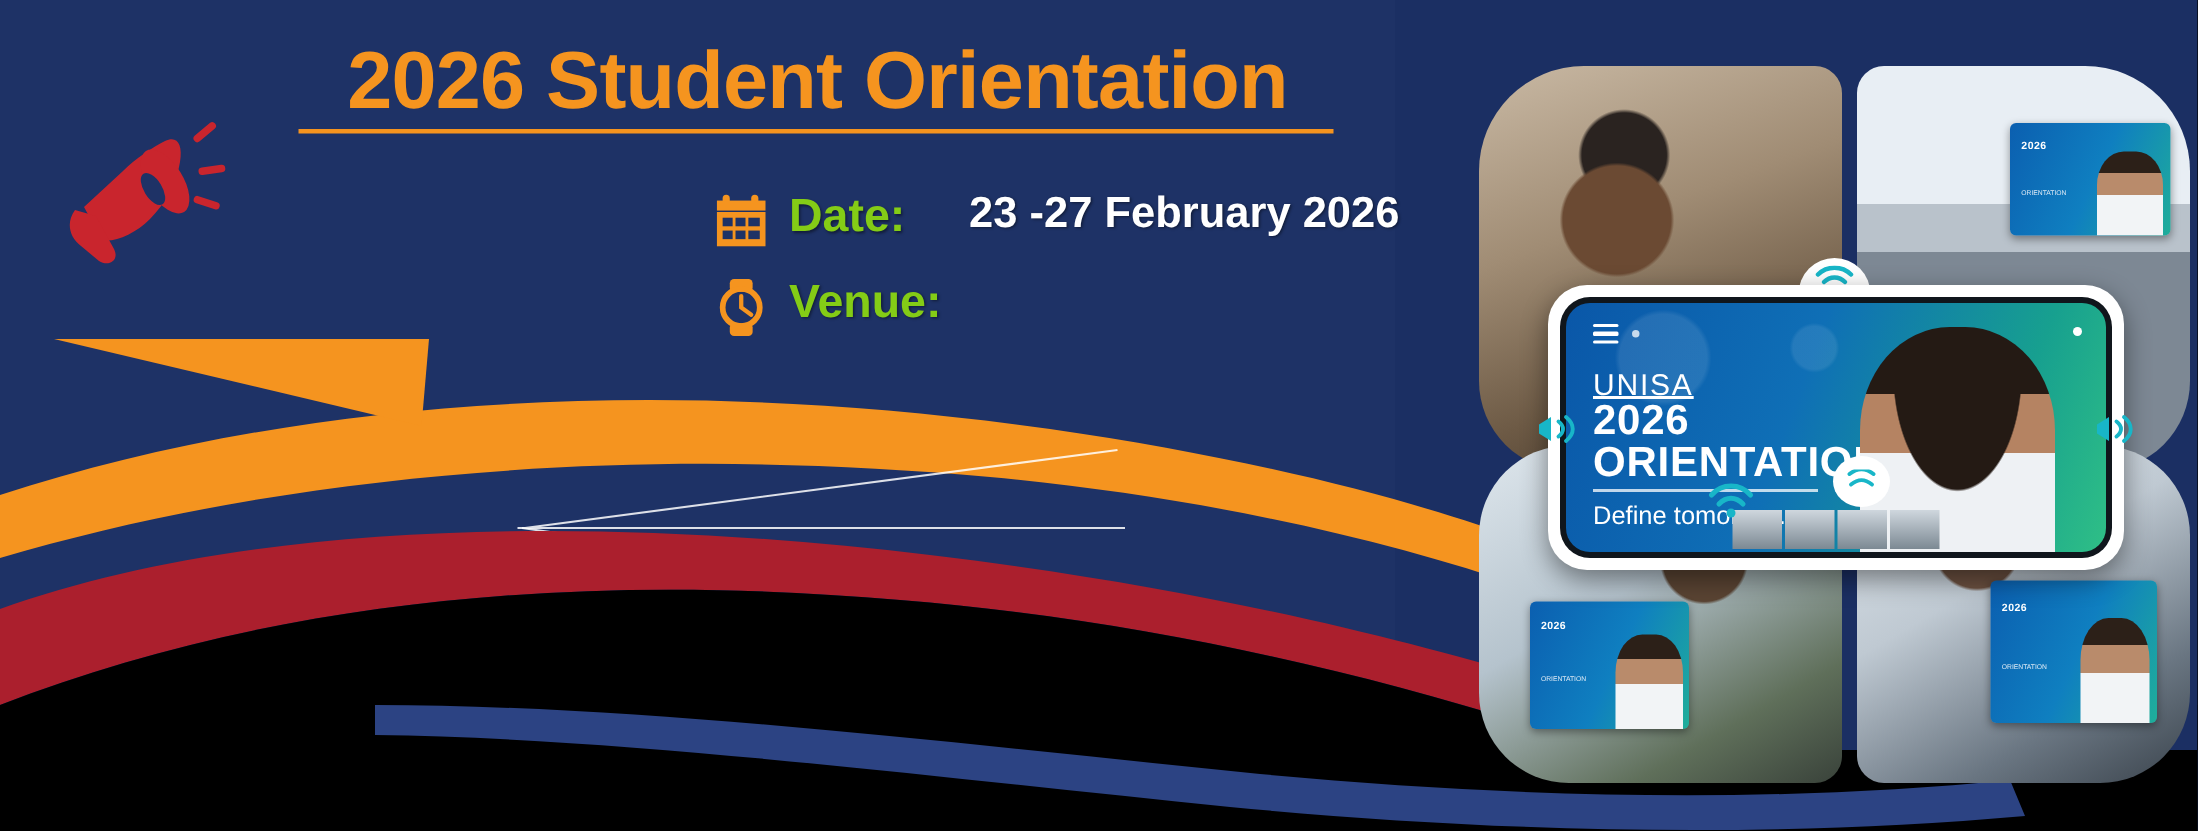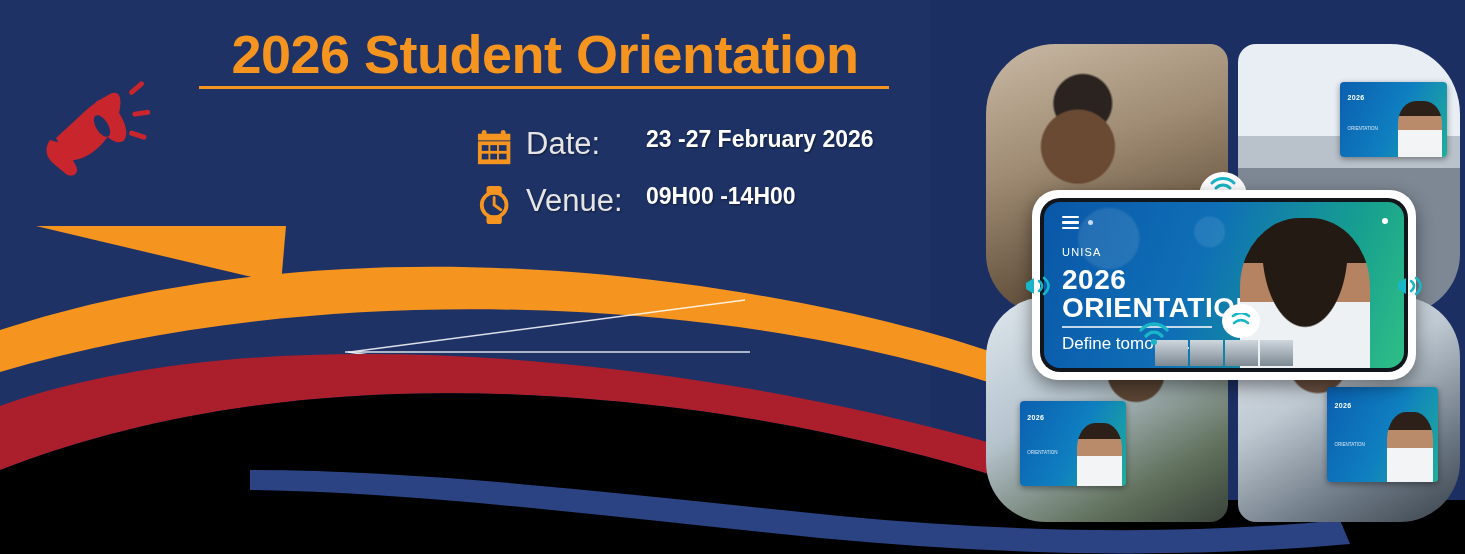--- a/index.html
+++ b/index.html
@@ -39,26 +39,26 @@
     padding-left:38px;white-space:nowrap;
   }
   .std-tail{position:absolute;left:14px;top:146px;width:260px;height:62px;}
   .megaphone{position:absolute;left:14px;top:-2px;width:120px;height:115px;}
 
   
   .details{position:absolute;left:474px;top:126px;width:520px;}
   .row{display:flex;align-items:flex-start;margin-bottom:15px;}
   .row-icon{width:46px;min-width:46px;height:42px;margin-right:6px;padding-top:2px;}
   .row-label{
-    color:#e5e5e5;font-size:31px;font-weight:normal;white-space:nowrap;
+    color:#84cc16;font-size:31px;font-weight:bold;white-space:nowrap;
     text-shadow:1px 1px 2px rgba(0,0,0,0.45);
     min-width:112px;
   }
   .row-value{
-    color:#ffffff;font-size:23px;font-weight:bold;
+    color:#ffffff;font-size:29px;font-weight:bold;
     text-shadow:1px 1px 2px rgba(0,0,0,0.45);
     padding-left:8px;max-width:350px;
   }
   .row-value.wrap{text-align:center;line-height:1.28;}
 
   
   .collage{position:absolute;left:986px;top:22px;width:474px;height:500px;}
   .panel{position:absolute;overflow:hidden;background:#0d2a4a;}
   .p-tl{left:0;top:22px;width:242px;height:270px;border-radius:70px 18px 18px 60px;}
   .p-tr{left:252px;top:22px;width:222px;height:270px;border-radius:18px 70px 60px 18px;}
@@ -103,21 +103,21 @@
     position:relative;width:100%;height:100%;border-radius:16px;overflow:hidden;
     background:
       radial-gradient(circle at 18% 22%, rgba(255,255,255,.10) 0 9%, rgba(0,0,0,0) 10%),
       radial-gradient(circle at 46% 18%, rgba(255,255,255,.09) 0 6%, rgba(0,0,0,0) 7%),
       linear-gradient(110deg,#0a57a8 0%,#0f6fb6 42%,#17a08f 78%,#2fbf86 100%);
   }
   .t-hamb{position:absolute;left:18px;top:14px;width:17px;height:12px;}
   .t-hamb i{display:block;height:2.4px;background:#fff;margin-bottom:3px;border-radius:1px;}
   .t-dot{position:absolute;left:44px;top:18px;width:5px;height:5px;border-radius:50%;background:rgba(255,255,255,.75);}
   .t-cam{position:absolute;right:16px;top:16px;width:6px;height:6px;border-radius:50%;background:#fff;}
-  .t-unisa{position:absolute;left:18px;top:44px;color:#fff;font-size:11px;letter-spacing:1.2px;}
+  .t-unisa{position:absolute;left:18px;top:44px;color:#fff;font-size:20px;letter-spacing:1.2px;text-decoration:underline;}
   .t-year{position:absolute;left:18px;top:62px;color:#fff;font-size:28px;font-weight:bold;letter-spacing:.5px;}
   .t-orient{position:absolute;left:18px;top:90px;color:#fff;font-size:28px;font-weight:bold;letter-spacing:.5px;}
   .t-rule{position:absolute;left:18px;top:124px;width:150px;height:1.5px;background:rgba(255,255,255,.75);}
   .t-tag{position:absolute;left:18px;top:132px;color:#fff;font-size:17px;}
   .t-person{position:absolute;right:34px;bottom:0;width:130px;height:150px;
     border-radius:46% 46% 0 0;
     background:
       radial-gradient(ellipse at 50% 20%, #241a14 0 46%, rgba(0,0,0,0) 47%),
       linear-gradient(180deg,#241a14 0 30%, #b58362 30% 56%, #eef1f4 56% 100%);}
   .t-thumbs{position:absolute;left:50%;transform:translateX(-50%);bottom:2px;display:flex;gap:2px;}
@@ -198,21 +198,20 @@
     </div>
 
     <div class="row">
       <svg class="row-icon" viewBox="0 0 46 42">
         <rect x="12" y="1" width="16" height="9" rx="3" fill="#f5941f"></rect>
         <rect x="12" y="32" width="16" height="9" rx="3" fill="#f5941f"></rect>
         <circle cx="20" cy="21" r="13" fill="none" stroke="#f5941f" stroke-width="4"></circle>
         <path d="M20 13 L 20 21 L 27 26" stroke="#f5941f" stroke-width="3" fill="none" stroke-linecap="round"></path>
       </svg>
       <span class="row-label">Venue:</span>
-      <span class="row-value">09H00 -14H00</span>
     </div>
 
 
   </div>
 
   <div class="collage">
 
     <div class="panel p-tl ph1"></div>
 
     <div class="panel p-tr ph2">

